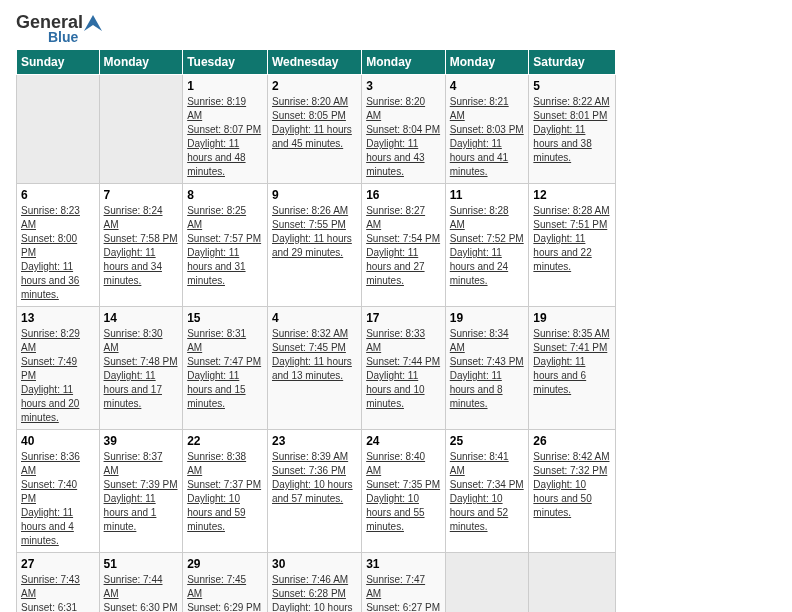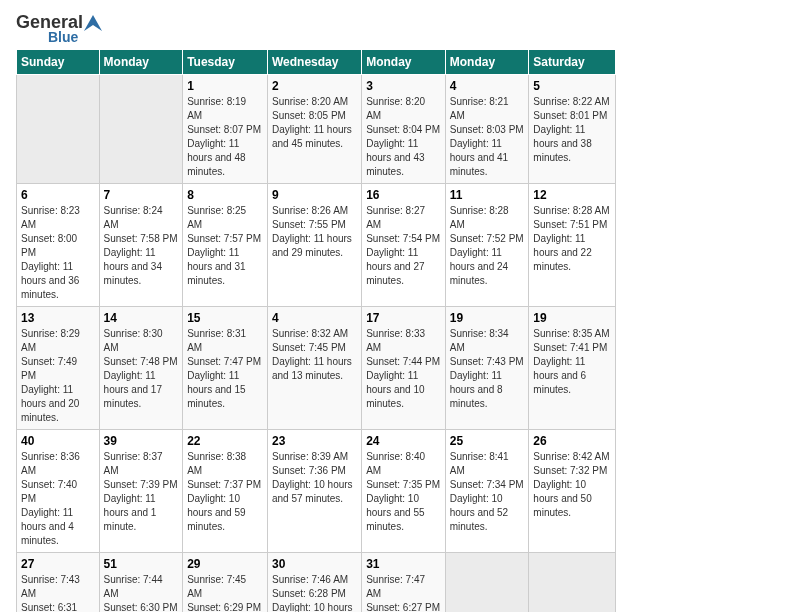--- a/index.html
+++ b/index.html
@@ -69,20 +69,21 @@
     .day-number {
       font-weight: bold;
       font-size: 12px;
       display: block;
       margin-bottom: 2px;
     }
     .day-info {
       font-size: 10px;
       color: #333;
       line-height: 1.4;
+      text-decoration: underline;
     }
     .empty-cell {
       background: #f0f0f0 !important;
     }
     tbody tr:nth-child(odd) .empty-cell {
       background: #ebebeb !important;
     }
   </style>
 </head>
 <body>

